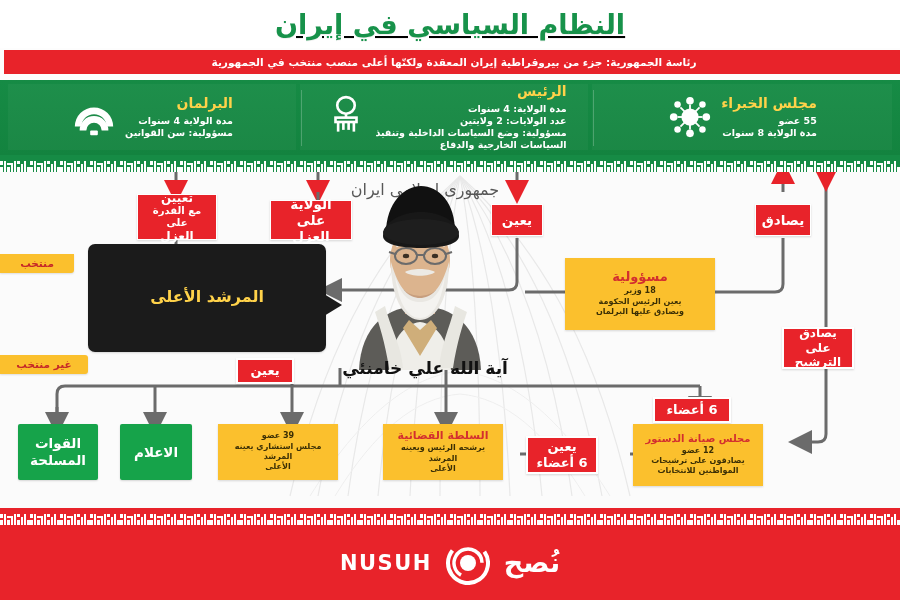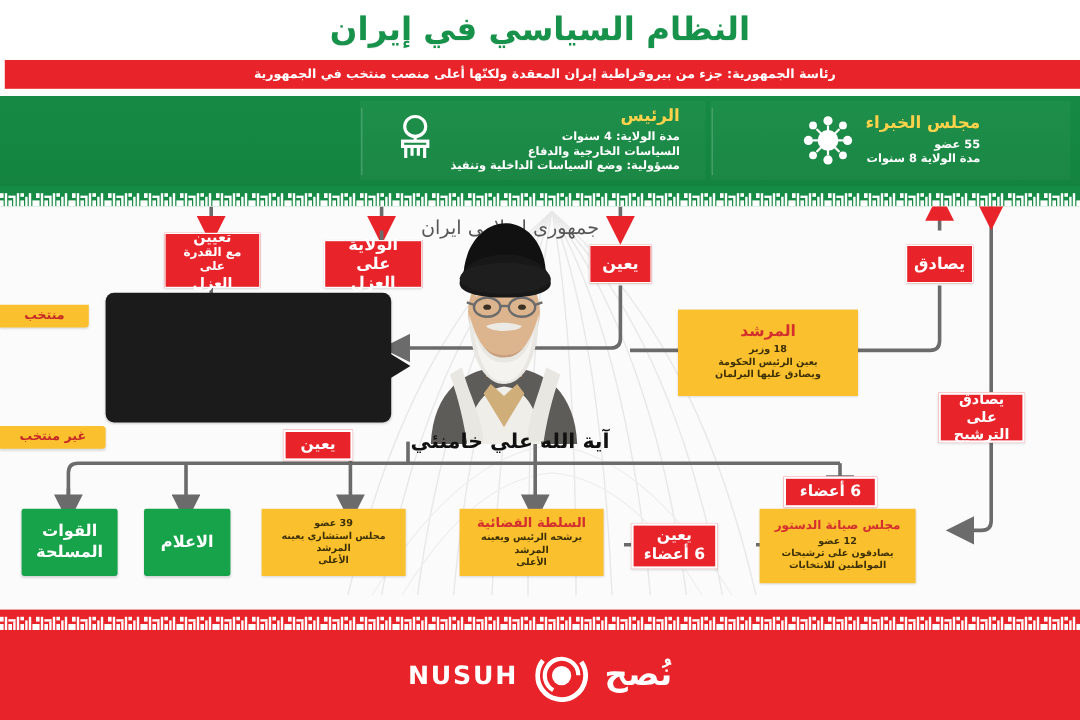--- a/index.html
+++ b/index.html
@@ -13,21 +13,21 @@
     position: relative;
     width: 900px; height: 600px;
     background: #fdfdfd;
     overflow: hidden;
   }
 
   
   .title-bar {
     position: absolute; left: 0; top: 0; width: 900px; height: 48px;
     background: #ffffff;
-    display: flex; align-items: center; justify-content: center;
+    display: flex; align-items: center; justify-content: center; text-decoration: underline;
   }
   .title-text {
     font-size: 27px; font-weight: bold; color: #17924a;
     letter-spacing: 0px; white-space: nowrap;
     text-shadow: 0 1px 0 rgba(0,0,0,0.06);
   }
 
   
   .red-banner {
     position: absolute; left: 4px; top: 50px; width: 900px; height: 24px;
@@ -222,40 +222,57 @@
         </svg>
       </div>
     </div>
 
     <div class="gc-divider" style="right:306px;"></div>
 
     <div class="green-cell green-inner gc-president">
       <div class="gc-textcol">
         <div class="gc-title">الرئيس</div>
         <div class="gc-line">مدة الولاية: 4 سنوات</div>
+        <div class="gc-line">عدد الولايات: 2 ولايتين</div>
+        <div class="gc-line">مسؤولية: وضع السياسات الداخلية  وتنفيذ</div>
         <div class="gc-line">السياسات الخارجية والدفاع</div>
-        <div class="gc-line">مسؤولية: وضع السياسات الداخلية  وتنفيذ</div>
       </div>
       <div class="gc-icon">
         <svg viewBox="0 0 48 48" width="42" height="42">
           <g fill="none" stroke="#ffffff" stroke-width="3">
             <ellipse cx="24" cy="13" rx="10" ry="9.5"></ellipse>
             <line x1="24" y1="23" x2="24" y2="27"></line>
             <rect x="12" y="27" width="24" height="5"></rect>
             <line x1="15" y1="32" x2="15" y2="43"></line>
             <line x1="33" y1="32" x2="33" y2="43"></line>
             <line x1="21" y1="32" x2="21" y2="41"></line>
             <line x1="27" y1="32" x2="27" y2="41"></line>
           </g>
         </svg>
       </div>
     </div>
 
     <div class="gc-divider" style="right:598px;"></div>
 
+    <div class="green-cell green-inner gc-parliament">
+      <div class="gc-textcol">
+        <div class="gc-title">البرلمان</div>
+        <div class="gc-line">مدة الولاية 4 سنوات</div>
+        <div class="gc-line">مسؤولية: سن القوانين</div>
+      </div>
+      <div class="gc-icon">
+        <svg viewBox="0 0 48 48" width="46" height="46">
+          <g fill="#ffffff">
+            <path d="M4 34 A20 20 0 0 1 44 34 L37 34 A13 13 0 0 0 11 34 Z"></path>
+            <path d="M9 38 A15 15 0 0 1 39 38 L32 38 A8 8 0 0 0 16 38 Z"></path>
+            <rect x="20" y="38" width="8" height="5" rx="1"></rect>
+          </g>
+        </svg>
+      </div>
+    </div>
   </div>
 
   <div class="kufic kufic-green">
     <div class="kufic-row" id="kufic-top">
         <div class="kufic-unit">
           <i style="left: 0px; top: 10px; width: 3px; height: 5px;"></i>
           <i style="left: 0px; top: 4px; width: 3px; height: 4px;"></i>
           <i style="left: 4px; top: 4px; width: 2px; height: 11px;"></i>
           <i style="left: 7px; top: 10px; width: 3px; height: 5px;"></i>
           <i style="left: 7px; top: 6px; width: 6px; height: 2px;"></i>
@@ -820,25 +837,26 @@
     <div class="box box-red outline" style="left:526px; top:264px; width:72px; height:38px; font-size:13px;">
       <span>يعين</span>
       <span>6 أعضاء</span>
     </div>
 
     <div class="box box-red outline" style="left:653px; top:225px; width:78px; height:26px; font-size:13px;">
       <span>6 أعضاء</span>
     </div>
 
     <div class="box box-black" style="left:88px; top:72px; width:238px; height:108px;">
+      <div class="bb-title">المرشد الأعلى</div>
       <div class="bb-pointer"></div>
     </div>
 
     <div class="box box-yellow" style="left:565px; top:86px; width:150px; height:72px;">
-      <div class="by-title">المرشد</div>
+      <div class="by-title">مسؤولية</div>
       <div class="by-line">18 وزير</div>
       <div class="by-line">يعين الرئيس الحكومة</div>
       <div class="by-line">ويصادق عليها البرلمان</div>
     </div>
 
     <div class="box box-green" style="left:120px; top:252px; width:72px; height:56px;">
       <span>الاعلام</span>
     </div>
 
     <div class="box box-green" style="left:18px; top:252px; width:80px; height:56px;">

